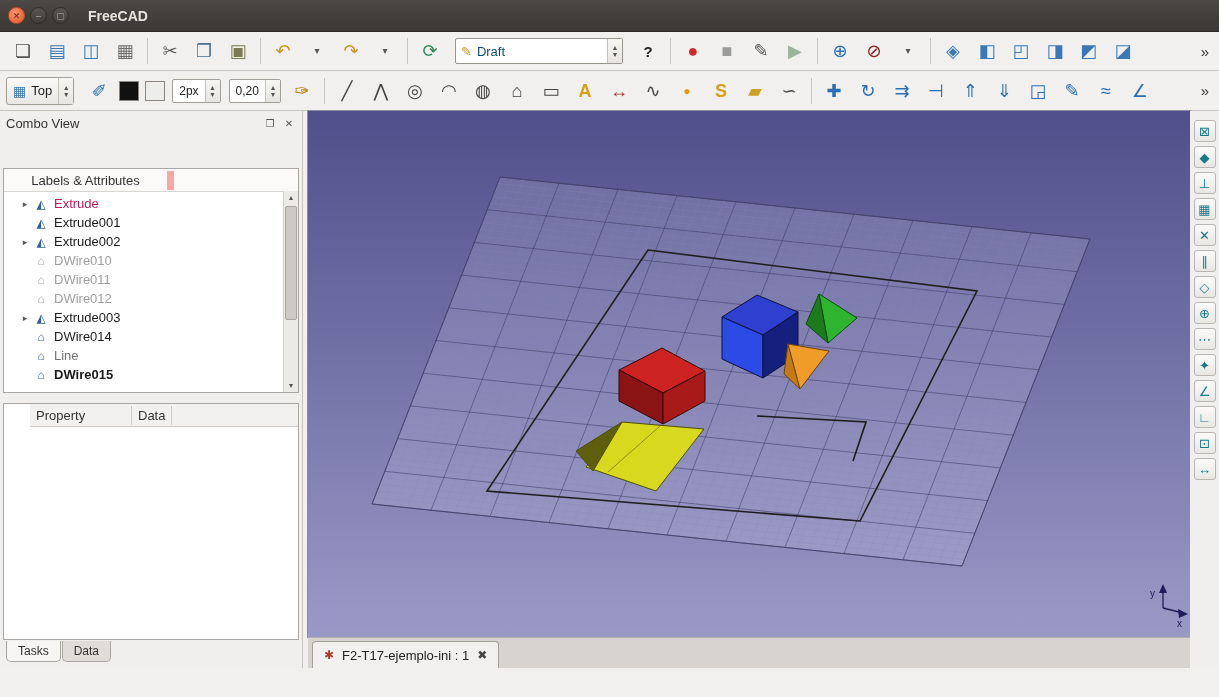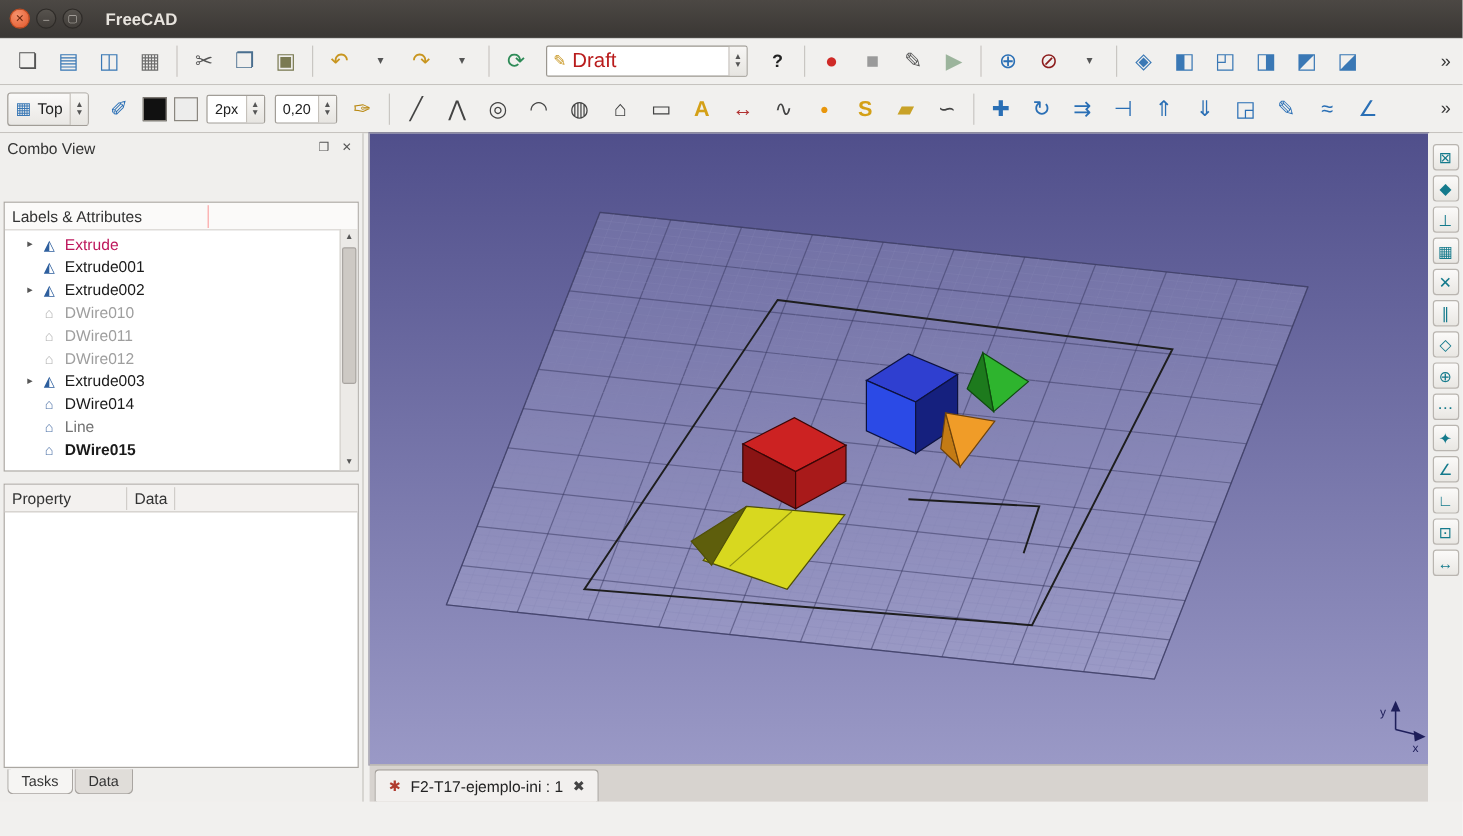--- a/index.html
+++ b/index.html
@@ -23,21 +23,21 @@
   .toolbar2{top:71px;height:40px;}
   .tbgroup{display:flex;align-items:center;}
   .tbtn{width:34px;height:30px;display:flex;align-items:center;justify-content:center;
     border-radius:3px;cursor:default;}
   .tbtn .glyph{font-size:18px;line-height:1;}
   .tsep{width:1px;height:26px;background:#c9c6c2;margin:0 5px;}
   .overflow{margin-left:auto;color:#333;font-size:15px;padding:0 4px;}
   .wb-combo{height:26px;border:1px solid #9a968f;background:#fff;display:flex;
     align-items:center;width:168px;margin:0 8px;border-radius:2px;box-sizing:border-box;}
   .wb-combo .wbicon{font-size:13px;color:#c8951e;margin:0 5px;}
-  .wb-combo .wblabel{flex:1;font-size:17px;color:#b91c1c;}
+  .wb-combo .wblabel{flex:1;font-size:13px;color:#0c4a6e;}
   .spin-arrows{width:14px;align-self:stretch;border-left:1px solid #c5c1bb;display:flex;
     flex-direction:column;align-items:center;justify-content:center;
     background:linear-gradient(#f7f6f4,#e7e5e1);font-size:7px;color:#555;line-height:7px;}
   .whatsthis{font-weight:bold;font-size:15px;color:#222;}
   .top-btn{display:flex;align-items:center;height:28px;border:1px solid #a19d97;
     border-radius:3px;background:linear-gradient(#fbfaf9,#e9e7e4);padding:0 0 0 6px;
     margin-right:8px;box-sizing:border-box;}
   .top-btn .tbicon{font-size:14px;color:#3a78b5;margin-right:5px;}
   .top-btn .tblabel{font-size:13px;color:#222;margin-right:6px;}
   .swatch{width:20px;height:20px;border:1px solid #8a867f;margin:0 3px;box-sizing:border-box;}
@@ -55,37 +55,37 @@
   .panel-btn.float{right:24px;}
   .panel-btn.closep{right:5px;}
   .cv-tabs{display:flex;align-items:flex-end;height:27px;padding-left:4px;}
   .cv-tab{padding:4px 13px;font-size:13px;border:1px solid #a9a5a1;border-bottom:none;
     border-radius:4px 4px 0 0;background:#e0ddd9;color:#333;margin-right:2px;}
   .cv-tab.active{background:#f6f5f3;}
   .tree-box{position:absolute;left:3px;right:3px;top:57px;height:225px;background:#fff;
     border:1px solid #aaa7a2;box-sizing:border-box;overflow:hidden;}
   .tree-header{display:flex;align-items:center;height:22px;background:#fbfaf9;
     border-bottom:1px solid #d8d5d1;font-size:13px;color:#333;}
-  .th-cell{padding:2px 6px;border-right:1px solid #fca5a5;width:170px;box-sizing:border-box;}
+  .th-cell{padding:2px 6px;border-right:7px solid #fca5a5;width:170px;box-sizing:border-box;text-align:center;}
   .tree-rows{padding:2px 14px 0 0;}
   .tree-row{display:flex;align-items:center;height:19px;padding-left:14px;font-size:13px;}
   .expander{width:14px;font-size:9px;color:#555;text-align:center;}
   .tree-icon{width:18px;font-size:12px;text-align:center;}
   .tree-label{margin-left:4px;color:#1a1a1a;white-space:nowrap;}
   .vscroll{position:absolute;right:0;top:22px;bottom:0;width:14px;background:#eceae7;
     border-left:1px solid #d4d1cd;}
   .vs-arrow{height:13px;display:flex;align-items:center;justify-content:center;
     font-size:7px;color:#555;}
   .vs-arrow.down{position:absolute;bottom:0;left:0;right:0;}
   .vs-thumb{position:absolute;top:15px;left:1px;right:1px;height:112px;background:#cdc9c4;
     border:1px solid #a9a5a1;border-radius:2px;}
   .prop-box{position:absolute;left:3px;right:3px;top:292px;height:237px;background:#fff;
     border:1px solid #aaa7a2;box-sizing:border-box;}
   .prop-header{display:flex;height:22px;background:#f3f1ef;border-bottom:1px solid #d0cdc9;
-    font-size:13px;color:#333;align-items:center;}
+    font-size:13px;color:#333;align-items:center;margin-left:26px;}
   .ph-cell{padding:2px 6px;border-right:1px solid #d0cdc9;box-sizing:border-box;}
   .ph-cell.first{width:102px;}
   .bottom-tabs{position:absolute;left:6px;top:530px;display:flex;}
   .bt-tab{padding:3px 11px;font-size:12px;border:1px solid #a9a5a1;border-top:none;
     border-radius:0 0 5px 5px;background:#e0ddd9;color:#333;margin-right:1px;}
   .bt-tab.active{background:#f6f5f3;}
   
   .viewport-col{position:absolute;left:308px;top:111px;width:882px;height:557px;}
   .viewport-col svg{display:block;outline:1px solid #8d8b9e;}
   .doc-tabbar{position:absolute;left:0;bottom:0;width:100%;height:31px;background:#d7d3cf;

